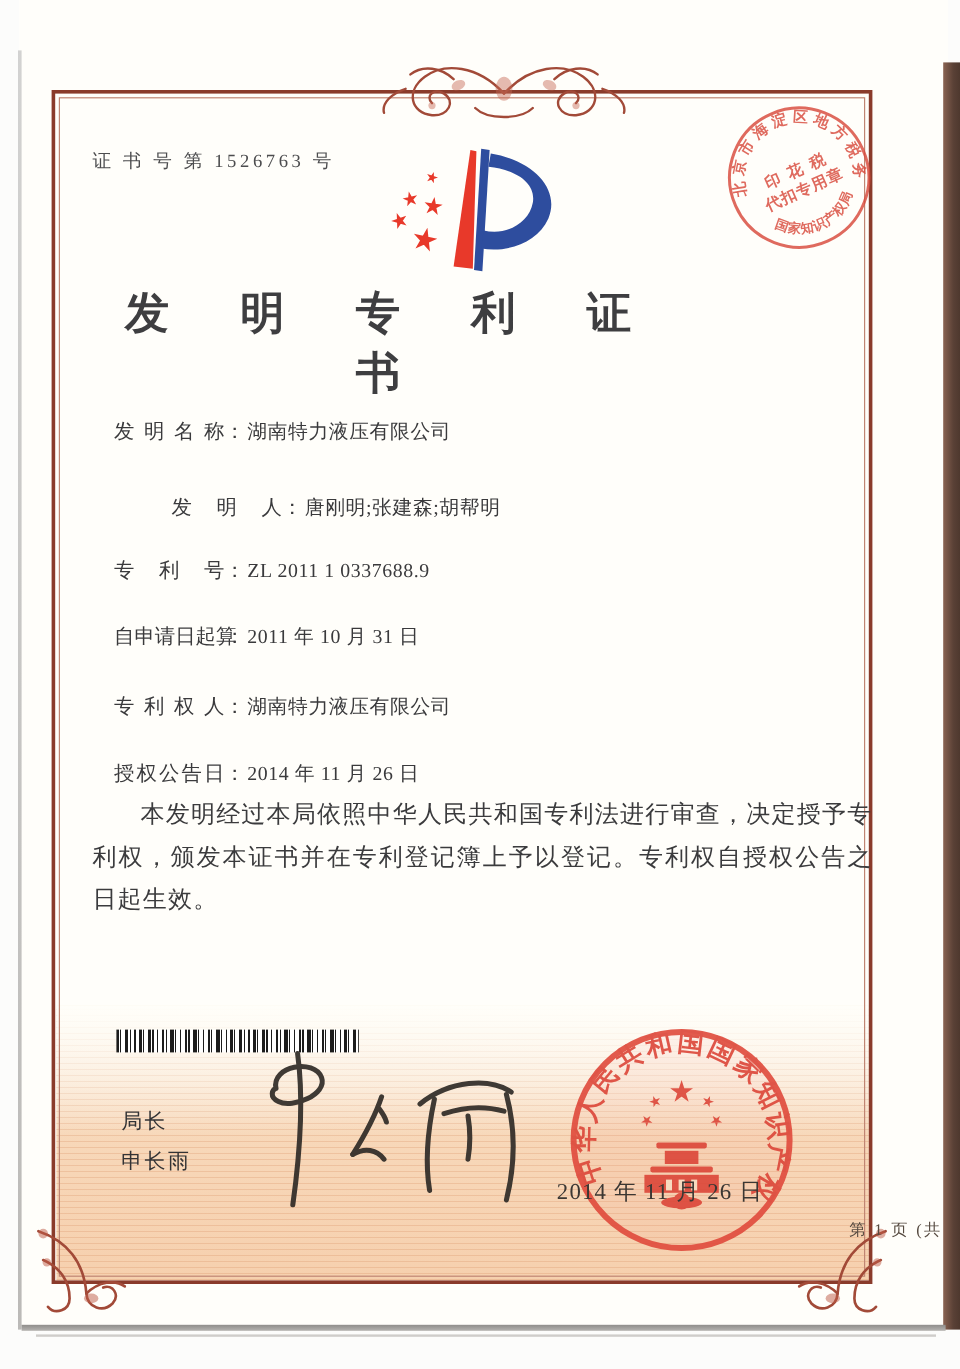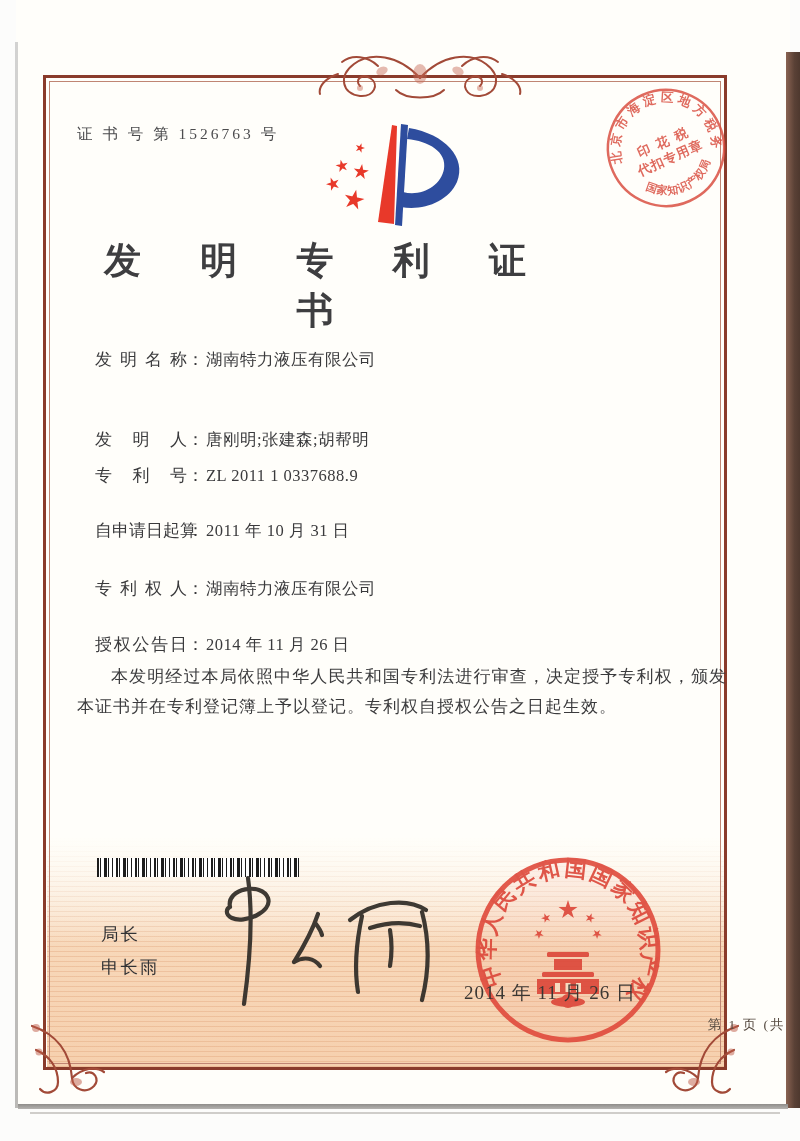--- a/index.html
+++ b/index.html
@@ -18,21 +18,21 @@
   .certno{left:77px;top:124px;font-size:15.5px;letter-spacing:3px;color:#4c4c4e;}
   
   .title{left:43px;top:236px;width:544px;text-align:center;font-size:37px;font-weight:600;
          letter-spacing:25px;padding-left:25px;box-sizing:border-box;color:#3e3e40;}
   
   .frow{left:95px;font-size:16.5px;color:#3a3a3c;white-space:nowrap;}
   .flabel{display:inline-block;width:92px;text-align:justify;text-align-last:justify;font-size:17px;vertical-align:bottom;}
   .fcolon{display:inline-block;margin:0 2px 0 0;font-size:17px;}
   .fvalue{font-size:16.5px;letter-spacing:0.5px;}
   
-  .bodytext{left:77px;top:662px;width:650px;font-size:17px;line-height:1.78;letter-spacing:1px;
+  .bodytext{left:77px;top:662px;width:650px;font-size:20px;line-height:1.78;letter-spacing:1px;
             text-align:justify;color:#3b3b3d;}
   .bodytext p{margin:0;text-indent:2em;}
   
   .tint{left:47px;top:838px;width:677px;height:229px;
     background-image:
       linear-gradient(180deg,#fffef9 0%, rgba(255,254,249,0) 110px),
       repeating-linear-gradient(0deg, rgba(214,140,95,0.28) 0 1px, rgba(0,0,0,0) 1px 5px),
       linear-gradient(180deg, rgba(249,224,198,0.35) 0%, rgba(247,214,182,0.95) 45%, #f6d0ae 100%);
   }
   
@@ -138,21 +138,21 @@
   <text font-size="11" letter-spacing="0.5" fill="#d84a3c" font-weight="bold">
     <textPath href="#taxBot" startOffset="4">国家知识产权局</textPath>
   </text>
 </svg>
 
 <div class="abs title">发 明 专 利 证 书</div>
 
 <div class="abs frow" style="top:348px;">
   <span class="flabel">发 明 名 称</span><span class="fcolon">：</span><span class="fvalue">湖南特力液压有限公司</span>
 </div>
-<div class="abs frow" style="top:428px;">
+<div class="abs frow" style="top:411px;margin-left:48px;">
   <span class="flabel">发 明 人</span><span class="fcolon">：</span><span class="fvalue">唐刚明;张建森;胡帮明</span>
 </div>
 <div class="abs frow" style="top:464px;">
   <span class="flabel">专 利 号</span><span class="fcolon">：</span><span class="fvalue">ZL 2011 1 0337688.9</span>
 </div>
 <div class="abs frow" style="top:519px;">
   <span class="flabel">自申请日起算</span><span class="fcolon">：</span><span class="fvalue">2011 年 10 月 31 日</span>
 </div>
 <div class="abs frow" style="top:577px;">
   <span class="flabel">专 利 权 人</span><span class="fcolon">：</span><span class="fvalue">湖南特力液压有限公司</span>

